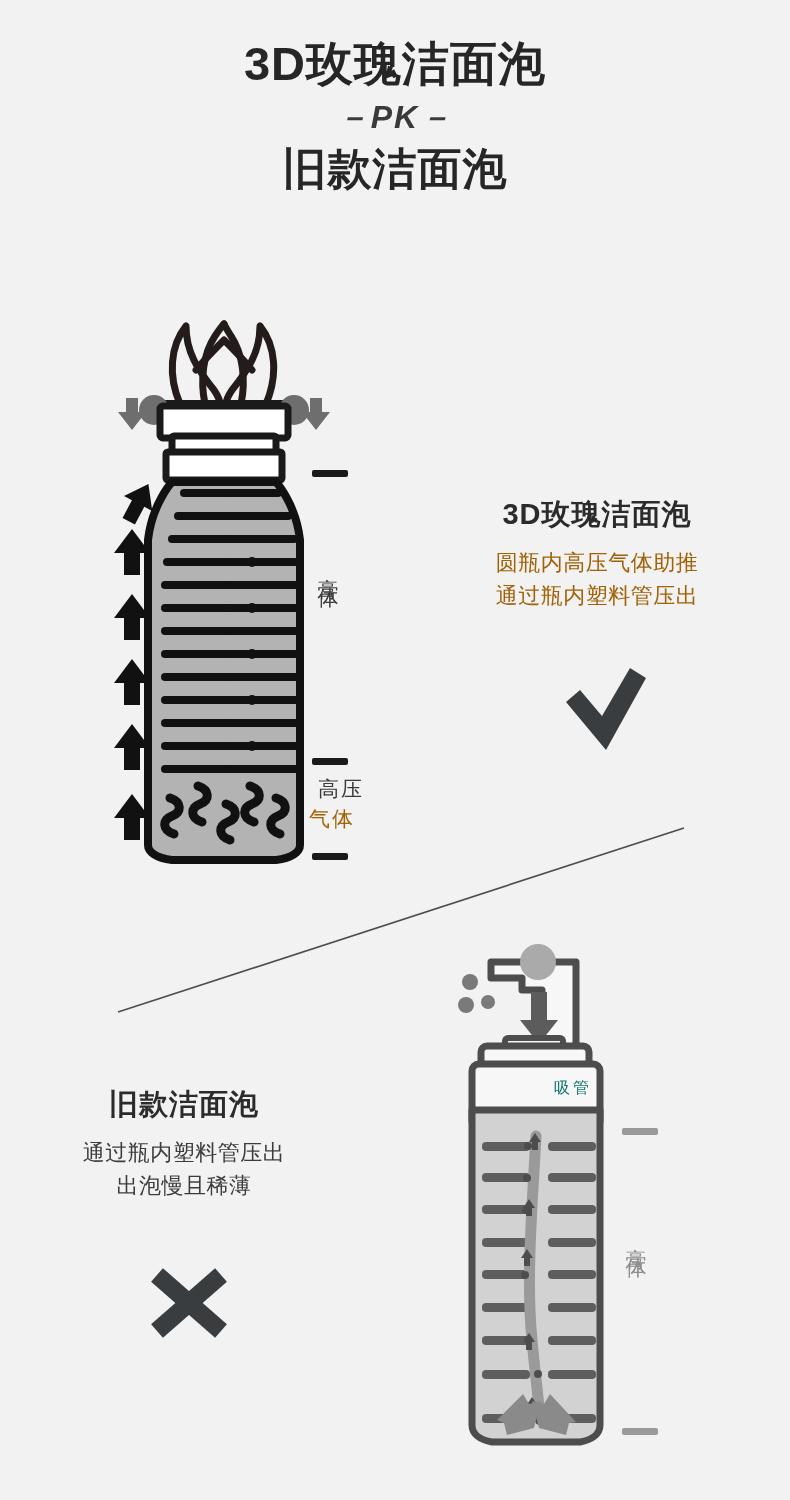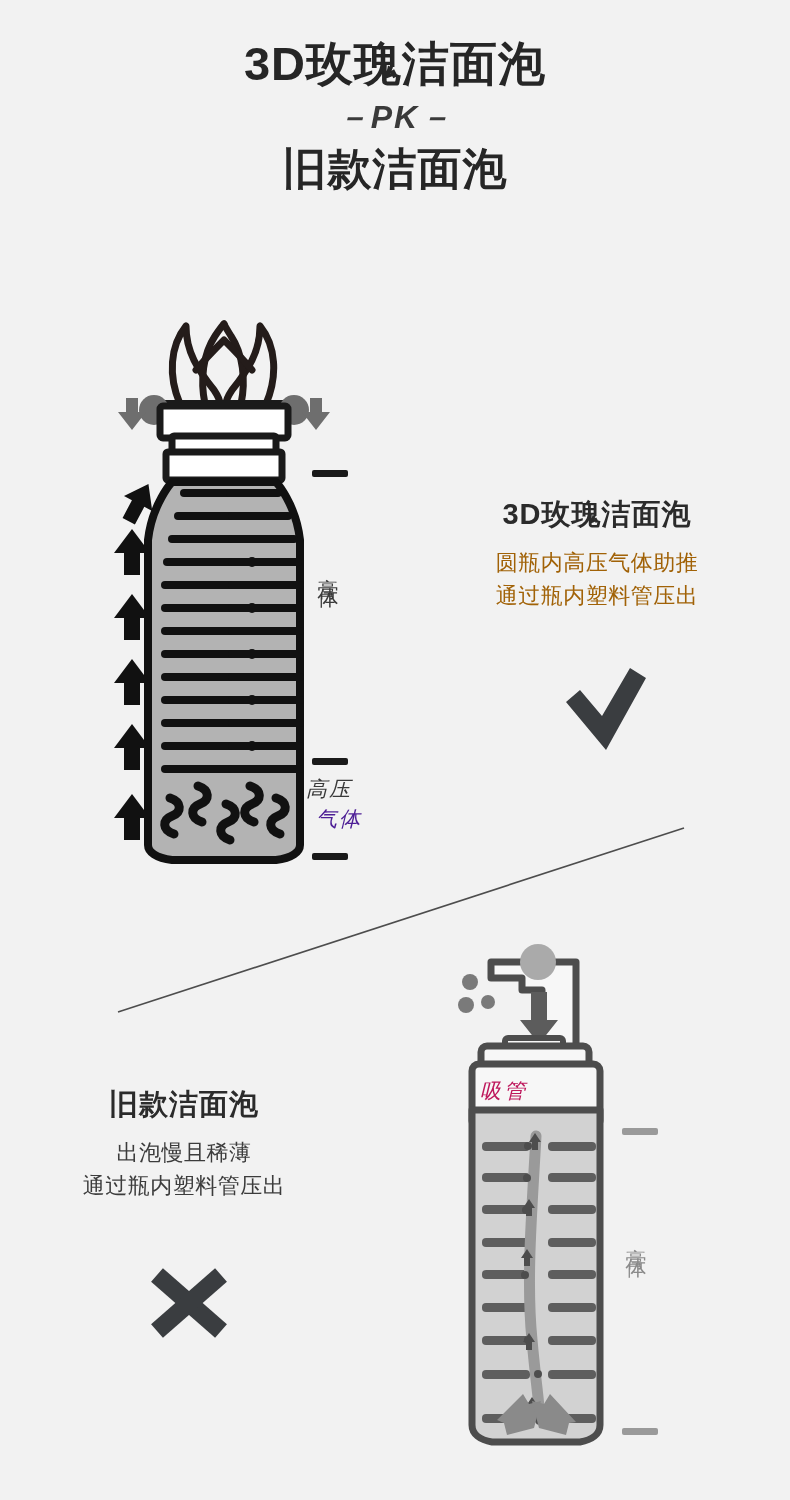--- a/index.html
+++ b/index.html
@@ -54,21 +54,21 @@
 
   
   .vlabel{
     position:absolute;
     writing-mode:vertical-rl;
     text-orientation:upright;
     font-size:21px;
     letter-spacing:9px;
     line-height:1;
   }
-  .hlabel{position:absolute;font-size:21px;line-height:1.25;text-align:left;font-style:italic;}
+  .hlabel{position:absolute;font-size:21px;line-height:1.25;text-align:right;}
 </style>
 </head>
 <body style="background: rgb(242, 242, 242);">
 
 <div class="page">
 
   <div class="title-block">
     <div class="title-main">3D玫瑰洁面泡</div>
     <div class="title-pk">－PK－</div>
     <div class="title-sub">旧款洁面泡</div>
@@ -271,35 +271,35 @@
       </g>
 
       <rect x="622" y="1128" width="36" height="7" rx="2" fill="#9a9a9a"></rect>
       <rect x="622" y="1428" width="36" height="7" rx="2" fill="#9a9a9a"></rect>
     </g>
   </svg>
 
   <div class="vlabel" style="left:318px;top:562px;color:#3a3a3a;">膏体</div>
 
   <div class="hlabel" style="left:306px;top:776px;width:58px;color:#3a3a3a;letter-spacing:2px;">高压</div>
-  <div class="hlabel" style="left:316px;top:806px;width:58px;color:#4c1d95;letter-spacing:2px;">气体</div>
-
-  <div class="hlabel" style="left:480px;top:1078px;width:112px;color:#be185d;font-size:21px;letter-spacing:3px;">吸管</div>
+  <div class="hlabel" style="left:297px;top:806px;width:58px;color:#a16207;letter-spacing:2px;">气体</div>
+
+  <div class="hlabel" style="left:480px;top:1078px;width:112px;color:#0f766e;font-size:16px;letter-spacing:3px;">吸管</div>
 
   <div class="vlabel" style="left:626px;top:1232px;color:#8a8a8a;">膏体</div>
 
   <div class="callout-new">
     <div class="head">3D玫瑰洁面泡</div>
     <div class="body">
       <div>圆瓶内高压气体助推</div>
       <div>通过瓶内塑料管压出</div>
     </div>
   </div>
 
   <div class="callout-old">
     <div class="head">旧款洁面泡</div>
     <div class="body">
+      <div>通过瓶内塑料管压出</div>
       <div>出泡慢且稀薄</div>
-      <div>通过瓶内塑料管压出</div>
     </div>
   </div>
 
 </div>
 
 </body></html>

